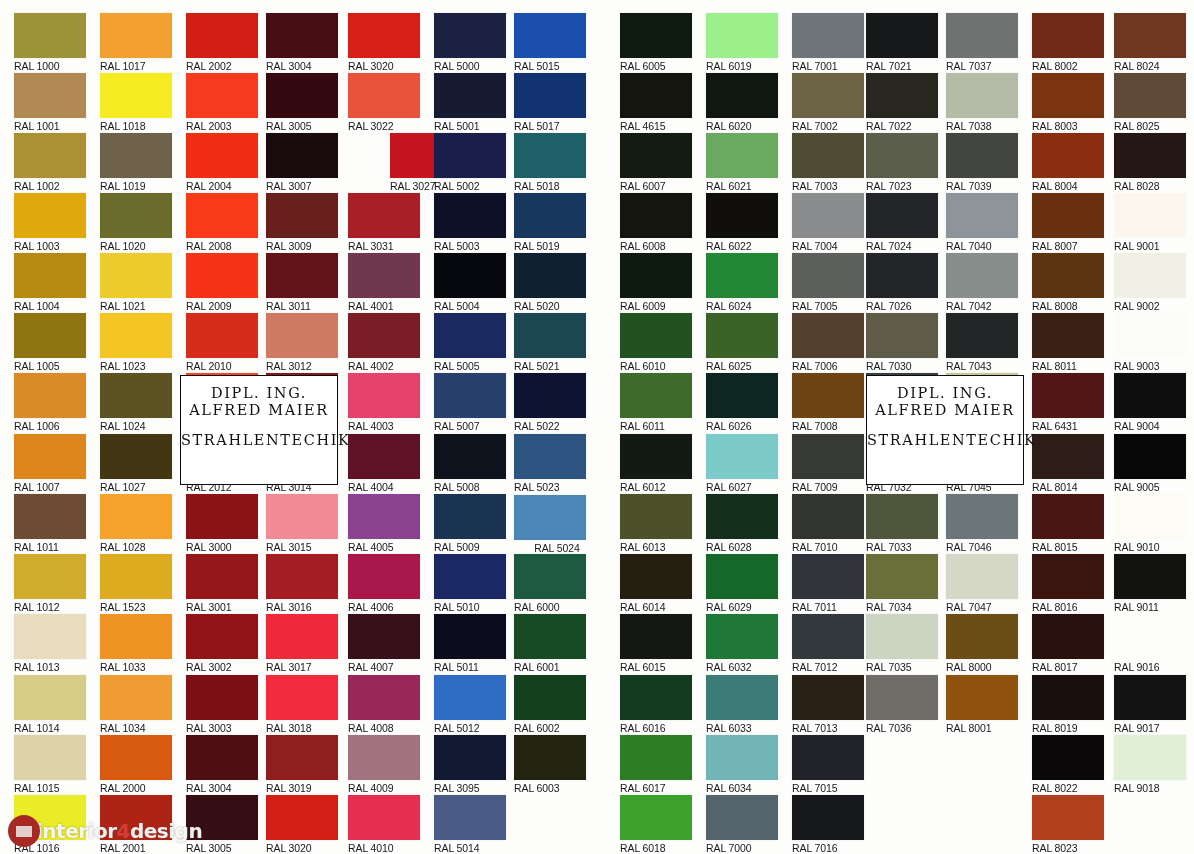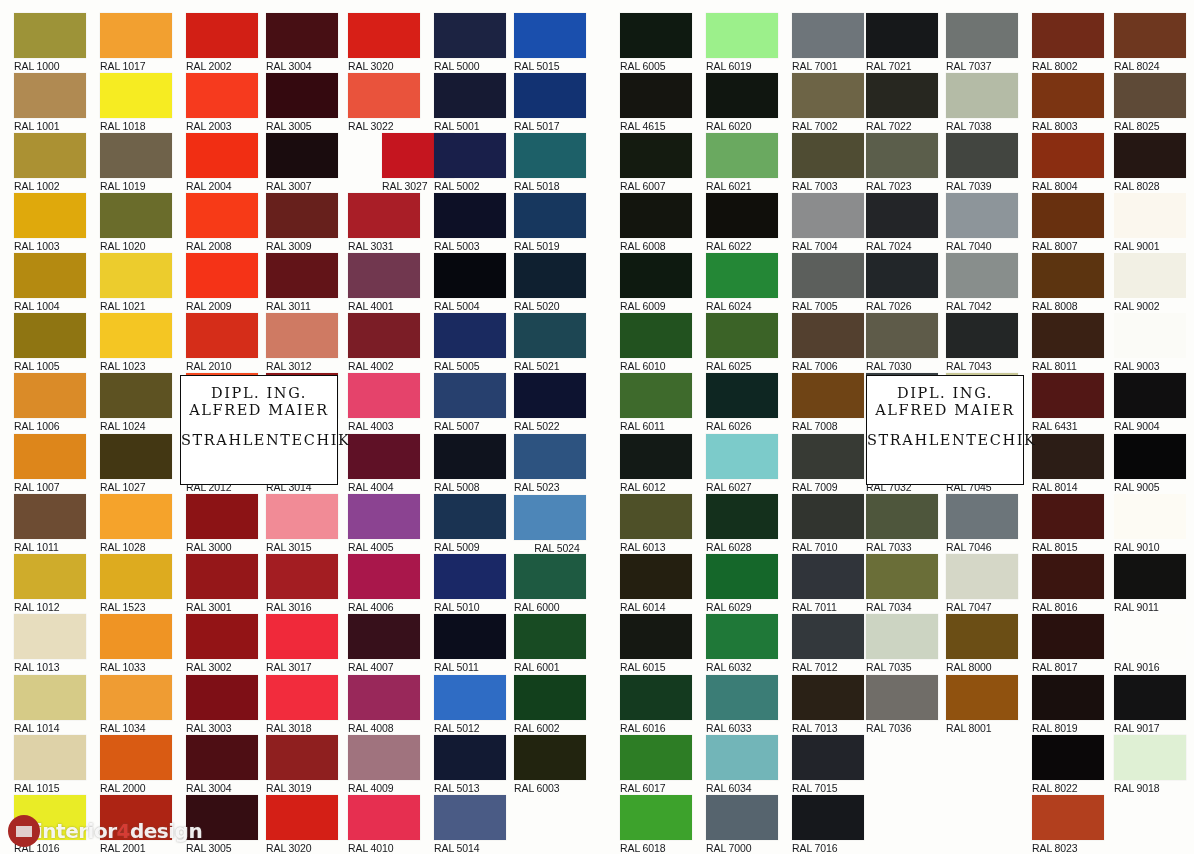--- a/index.html
+++ b/index.html
@@ -323,21 +323,21 @@
         <div class="lbl">RAL 3020</div>
       </div>
       <div class="cell" style="left: 348px; top: 13px;">
         <div class="swatch" style="background: rgb(215, 31, 23);"></div>
         <div class="lbl">RAL 3020</div>
       </div>
       <div class="cell" style="left: 348px; top: 73px;">
         <div class="swatch" style="background: rgb(233, 83, 60);"></div>
         <div class="lbl">RAL 3022</div>
       </div>
-      <div class="cell" style="left: 340px; top: 133px; padding-left: 42px;">
+      <div class="cell" style="left: 348px; top: 133px; padding-left: 42px;">
         <div class="swatch" style="background: rgb(197, 21, 31);"></div>
         <div class="lbl">RAL 3027</div>
       </div>
       <div class="cell" style="left: 348px; top: 193px;">
         <div class="swatch" style="background: rgb(169, 30, 39);"></div>
         <div class="lbl">RAL 3031</div>
       </div>
       <div class="cell" style="left: 348px; top: 253px;">
         <div class="swatch" style="background: rgb(113, 55, 79);"></div>
         <div class="lbl">RAL 4001</div>
@@ -421,21 +421,21 @@
       <div class="cell" style="left: 434px; top: 614px;">
         <div class="swatch" style="background: rgb(11, 13, 28);"></div>
         <div class="lbl">RAL 5011</div>
       </div>
       <div class="cell" style="left: 434px; top: 675px;">
         <div class="swatch" style="background: rgb(47, 108, 196);"></div>
         <div class="lbl">RAL 5012</div>
       </div>
       <div class="cell" style="left: 434px; top: 735px;">
         <div class="swatch" style="background: rgb(18, 26, 51);"></div>
-        <div class="lbl">RAL 5013</div>
+        <div class="lbl">RAL 3095</div>
       </div>
       <div class="cell" style="left: 434px; top: 795px;">
         <div class="swatch" style="background: rgb(74, 91, 133);"></div>
         <div class="lbl">RAL 5014</div>
       </div>
       <div class="cell" style="left: 514px; top: 13px;">
         <div class="swatch" style="background: rgb(26, 79, 173);"></div>
         <div class="lbl">RAL 5015</div>
       </div>
       <div class="cell" style="left: 514px; top: 73px;">

